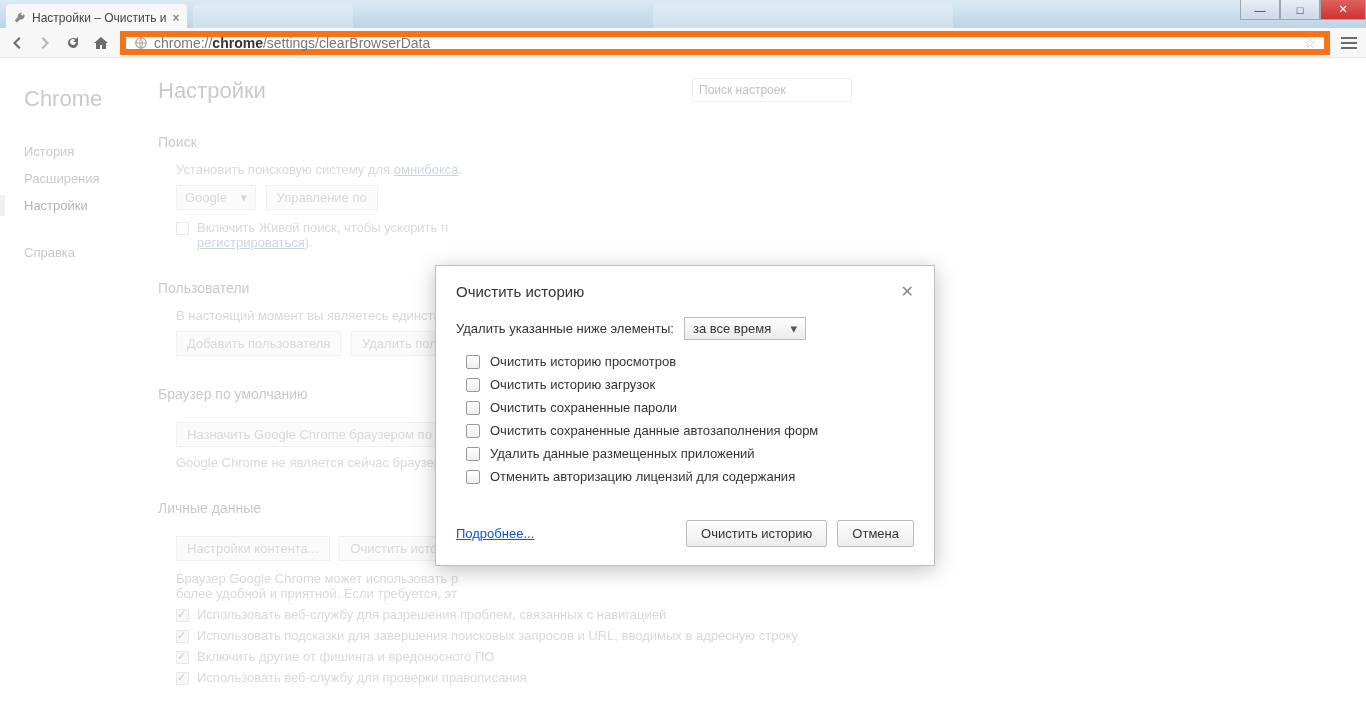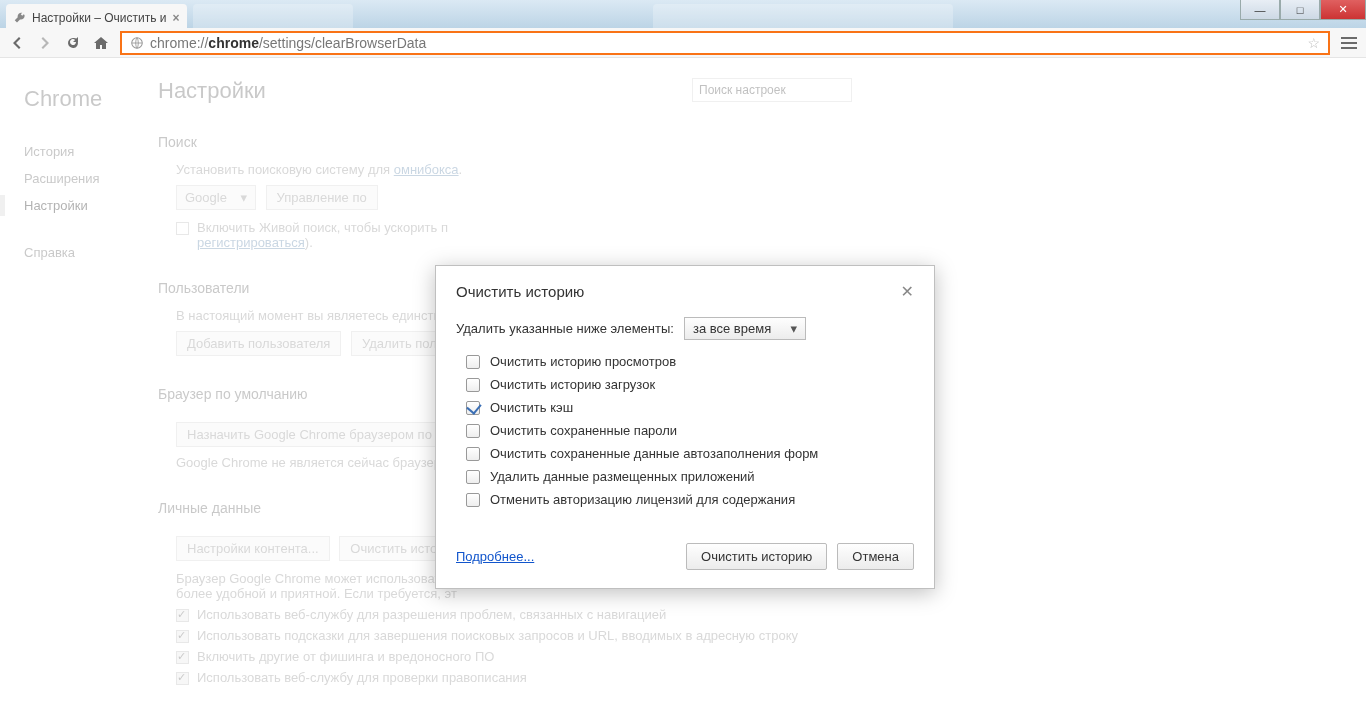--- a/index.html
+++ b/index.html
@@ -12,21 +12,21 @@
   .tab .close { color: #888; font-weight: bold; cursor: default; }
   .tab-ghost { margin-left: 6px; height: 24px; width: 160px; background: rgba(255,255,255,0.25); border-top-left-radius: 4px; border-top-right-radius: 4px; }
   .tab-ghost.wide { width: 300px; margin-left: 300px; }
   .win-controls { position: absolute; right: 0; top: 0; display: flex; }
   .win-btn { width: 40px; height: 20px; display: flex; align-items: center; justify-content: center; background: linear-gradient(#e8eef5,#cdd9e5); border: 1px solid #9aa; border-top: none; font-size: 11px; }
   .win-btn.close { background: linear-gradient(#e06060,#c33); color: #fff; width: 46px; }
   .win-btn + .win-btn { margin-left: 0; }
 
   .toolbar { height: 30px; display: flex; align-items: center; gap: 10px; padding: 0 8px; border-bottom: 1px solid #e5e5e5; background: #f7f7f7; }
   .nav-icn { width: 18px; height: 18px; color: #6b6b6b; display:flex; align-items:center; justify-content:center; }
-  .omnibox { flex: 1; height: 24px; border: 2px solid #f97316; background: #fff; display: flex; align-items: center; padding: 0 8px; font-size: 14px; color: #777; }
+  .omnibox { flex: 1; height: 24px; border: 6px solid #f97316; background: #fff; display: flex; align-items: center; padding: 0 8px; font-size: 14px; color: #777; }
   .omnibox .globe { width: 14px; height: 14px; margin-right: 6px; }
   .omnibox b { color: #333; font-weight: 600; }
   .star { margin-left: auto; color: #bbb; }
   .menu-icn { width: 18px; height: 18px; display: flex; flex-direction: column; justify-content: space-between; padding: 3px 1px; }
   .menu-icn span { height: 2px; background: #6b6b6b; display: block; }
 
   
   .page { display: flex; height: calc(728px - 28px - 30px); position: relative; }
   .sidebar { width: 150px; padding: 28px 0 0 24px; color: #888; }
   .brand { font-size: 22px; color: #888; margin-bottom: 26px; }
@@ -217,24 +217,20 @@
       <div id="dlg-options">
           <div class="dlg-check">
             <span class="cb"></span>
             <span>Очистить историю просмотров</span>
           </div>
           <div class="dlg-check">
             <span class="cb"></span>
             <span>Очистить историю загрузок</span>
           </div>
           <div class="dlg-check">
-            <span class="cb on"></span>
-            <span>Очистить кэш</span>
-          </div>
-          <div class="dlg-check">
             <span class="cb"></span>
             <span>Очистить сохраненные пароли</span>
           </div>
           <div class="dlg-check">
             <span class="cb"></span>
             <span>Очистить сохраненные данные автозаполнения форм</span>
           </div>
           <div class="dlg-check">
             <span class="cb"></span>
             <span>Удалить данные размещенных приложений</span>

